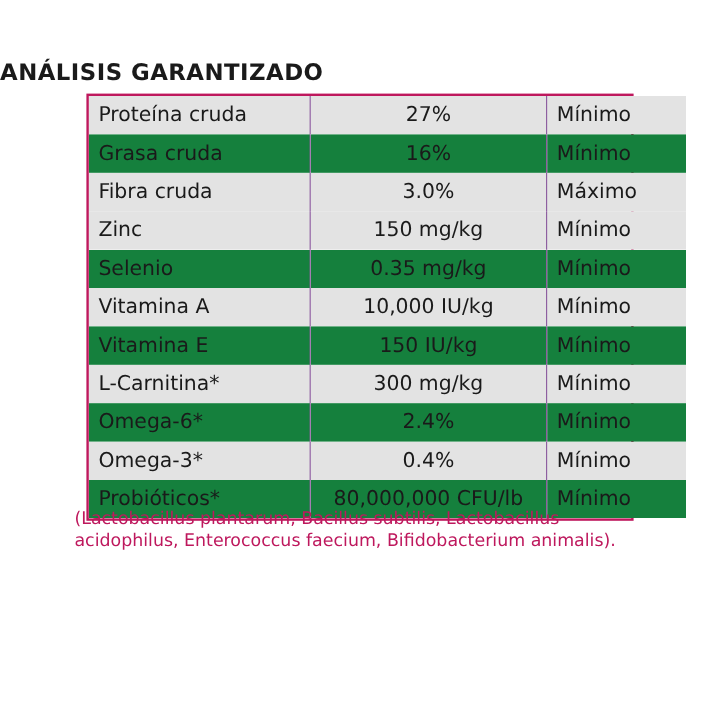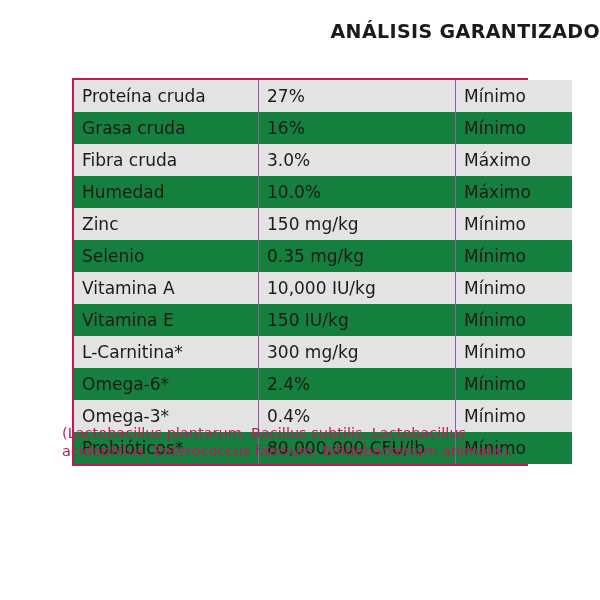--- a/index.html
+++ b/index.html
@@ -14,27 +14,27 @@
     color: #000000;
     overflow: hidden;
   }
   .page {
     position: relative;
     width: 600px;
     height: 600px;
     box-sizing: border-box;
   }
   .title {
-    text-align: right;
+    text-align: left;
     font-size: 19px;
     font-weight: 700;
     letter-spacing: 0.4px;
     color: #1a1a1a;
     margin: 0;
-    padding-top: 20px;
+    padding-top: 50px;
     padding-bottom: 0;
     font-family: "DejaVu Sans", sans-serif;
   }
   .table-wrap {
     position: absolute;
     top: 78px;
     left: 72px;
     width: 456px;
     border: 2px solid #be185d;
     box-sizing: border-box;
@@ -56,21 +56,21 @@
     overflow: hidden;
   }
   td.c-name {
     width: 168px;
     text-align: left;
     border-right: 1px solid #8e5fa0;
     padding-left: 10px;
   }
   td.c-value {
     width: 180px;
-    text-align: left;
+    text-align: center;
     border-right: 1px solid #8e5fa0;
     padding-right: 9px;
   }
   td.c-qual {
     width: 100px;
     text-align: left;
     padding-left: 9px;
   }
   tr.shaded td {
     background: #e3e3e3;
@@ -105,25 +105,20 @@
           <td class="c-qual">Mínimo</td>
         </tr>
         <tr class="plain">
           <td class="c-name">Grasa cruda</td>
           <td class="c-value">16%</td>
           <td class="c-qual">Mínimo</td>
         </tr>
         <tr class="shaded">
           <td class="c-name">Fibra cruda</td>
           <td class="c-value">3.0%</td>
-          <td class="c-qual">Máximo</td>
-        </tr>
-        <tr class="plain">
-          <td class="c-name">Humedad</td>
-          <td class="c-value">10.0%</td>
           <td class="c-qual">Máximo</td>
         </tr>
         <tr class="shaded">
           <td class="c-name">Zinc</td>
           <td class="c-value">150 mg/kg</td>
           <td class="c-qual">Mínimo</td>
         </tr>
         <tr class="plain">
           <td class="c-name">Selenio</td>
           <td class="c-value">0.35 mg/kg</td>

